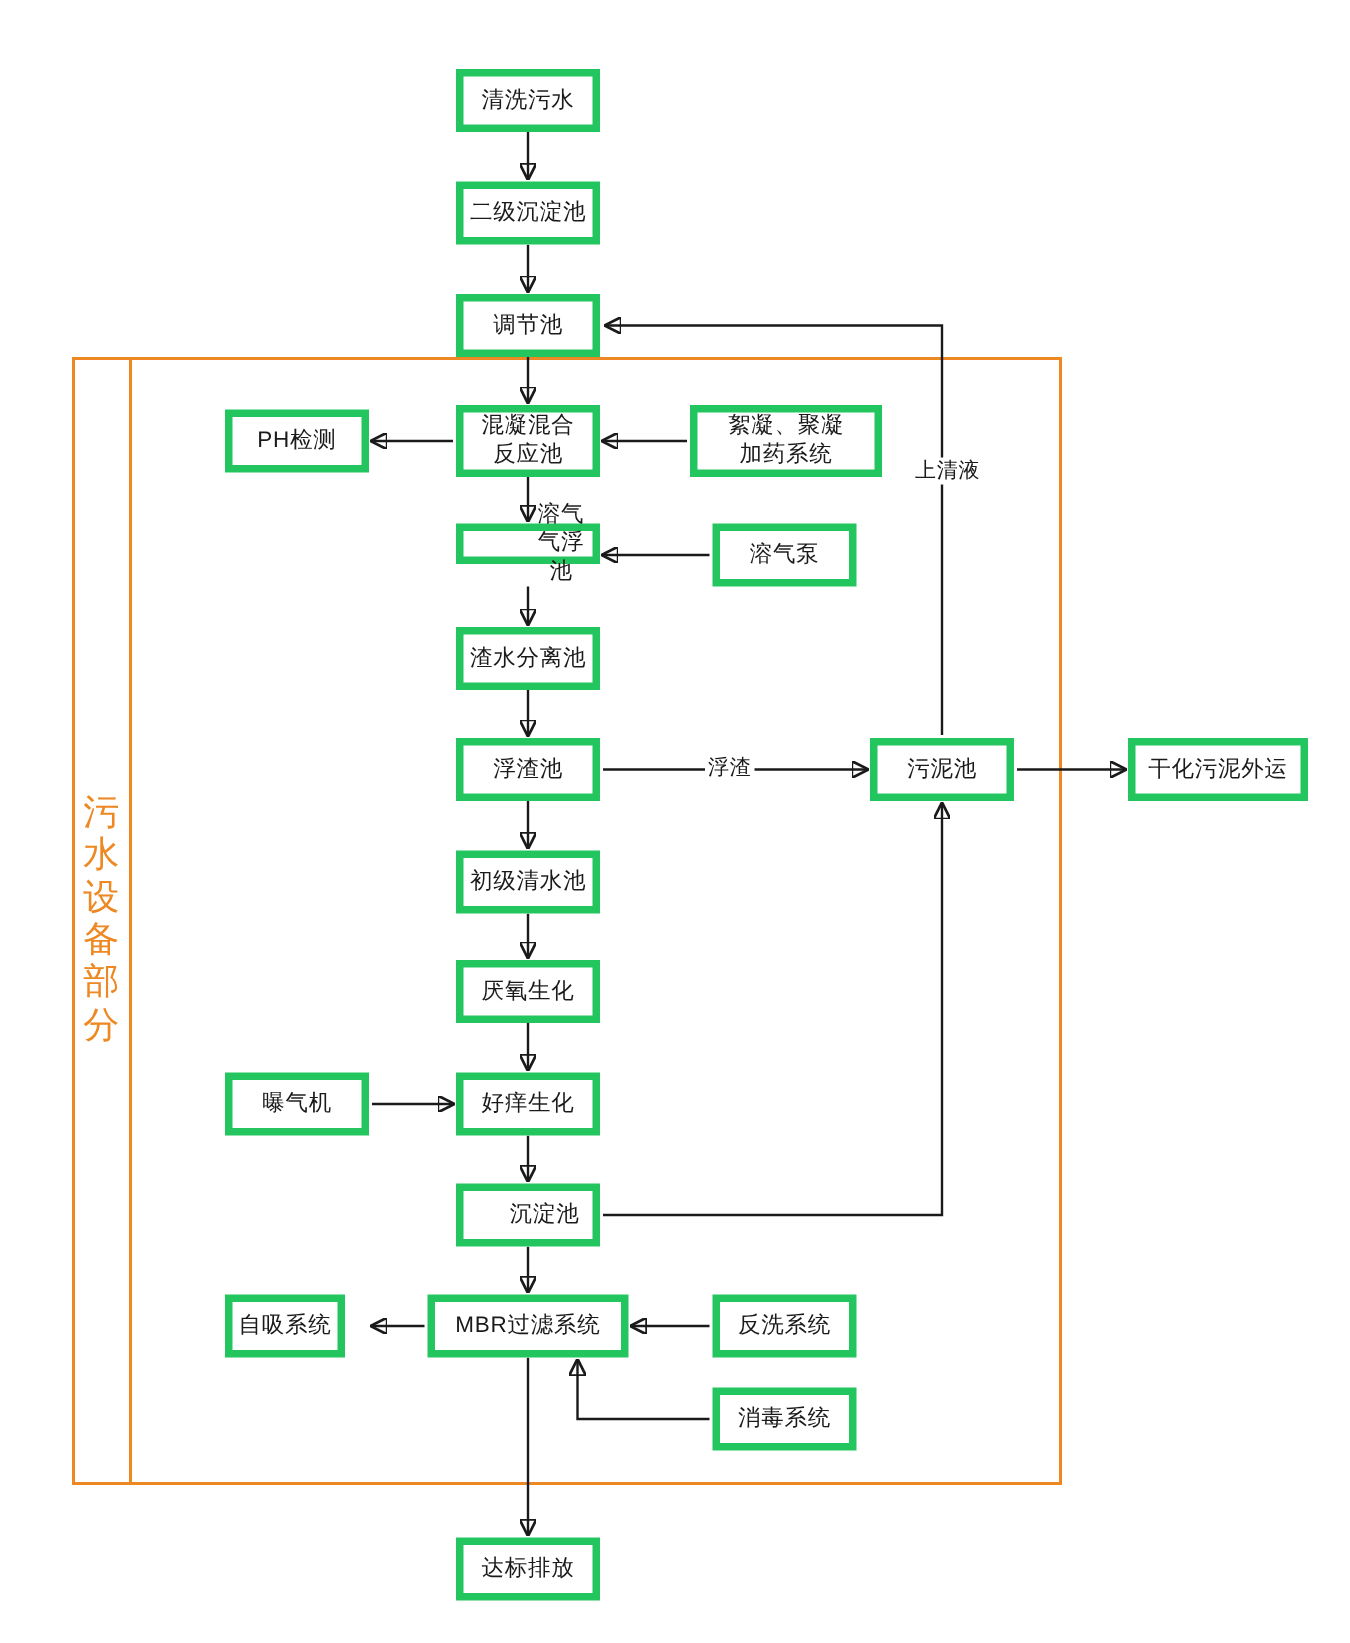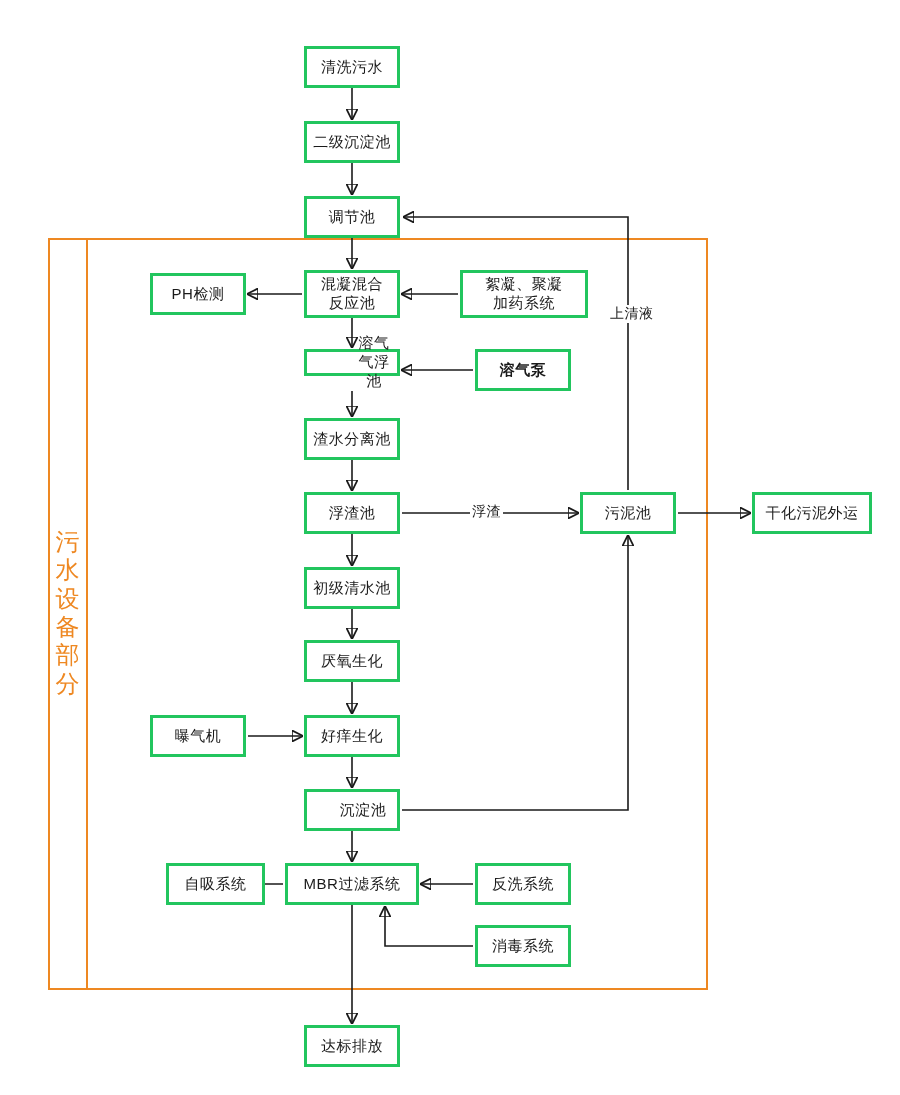--- a/index.html
+++ b/index.html
@@ -13,21 +13,21 @@
   #canvas {
     position: relative;
     width: 900px;
     height: 1095px;
     background: #ffffff;
     overflow: hidden;
   }
   .node {
     position: absolute;
     box-sizing: border-box;
-    border: 3px solid #22c55e;
+    border: 5px solid #22c55e;
     background: #ffffff;
     color: #1a1a1a;
     font-size: 15px;
     line-height: 1.25;
     display: flex;
     align-items: center;
     justify-content: center;
     text-align: center;
     white-space: pre-line;
     letter-spacing: 0.5px;
@@ -130,32 +130,32 @@
 
   <div class="node" style="left:304px; top:46px; width:96px; height:42px;">清洗污水</div>
   <div class="node" style="left:304px; top:121px; width:96px; height:42px;">二级沉淀池</div>
   <div class="node" style="left:304px; top:196px; width:96px; height:42px;">调节池</div>
   <div class="node" style="left:304px; top:270px; width:96px; height:48px;">混凝混合
 反应池</div>
   <div class="node" style="left:150px; top:273px; width:96px; height:42px;">PH检测</div>
   <div class="node" style="left:460px; top:270px; width:128px; height:48px;">絮凝、聚凝
 加药系统</div>
   <div class="node" style="left:304px; top:349px; width:96px; height:27px;padding-left:44px;">溶气气浮池</div>
-  <div class="node" style="left:475px; top:349px; width:96px; height:42px;font-weight:bold;">溶气泵</div>
+  <div class="node" style="left:475px; top:349px; width:96px; height:42px;">溶气泵</div>
   <div class="node" style="left:304px; top:418px; width:96px; height:42px;">渣水分离池</div>
   <div class="node" style="left:304px; top:492px; width:96px; height:42px;text-align:center;">浮渣池</div>
   <div class="node" style="left:580px; top:492px; width:96px; height:42px;">污泥池</div>
   <div class="node" style="left:304px; top:567px; width:96px; height:42px;">初级清水池</div>
   <div class="node" style="left:752px; top:492px; width:120px; height:42px;">干化污泥外运</div>
   <div class="node" style="left:304px; top:640px; width:96px; height:42px;">厌氧生化</div>
   <div class="node" style="left:304px; top:715px; width:96px; height:42px;">好痒生化</div>
   <div class="node" style="left:150px; top:715px; width:96px; height:42px;">曝气机</div>
   <div class="node" style="left:304px; top:789px; width:96px; height:42px;padding-left:22px;">沉淀池</div>
   <div class="node" style="left:285px; top:863px; width:134px; height:42px;">MBR过滤系统</div>
-  <div class="node" style="left:166px; top:863px; width:99px; height:42px;">自吸系统</div>
+  <div class="node" style="left:150px; top:863px; width:80px; height:42px;">自吸系统</div>
   <div class="node" style="left:475px; top:925px; width:96px; height:42px;">消毒系统</div>
   <div class="node" style="left:475px; top:863px; width:96px; height:42px;">反洗系统</div>
   <div class="node" style="left:304px; top:1025px; width:96px; height:42px;">达标排放</div>
 
   <div class="edge-label" style="left:608px; top:305px;">上清液</div>
   <div class="edge-label" style="left:470px; top:503px;">浮渣</div>
 
 </div>
 
 </body></html>

